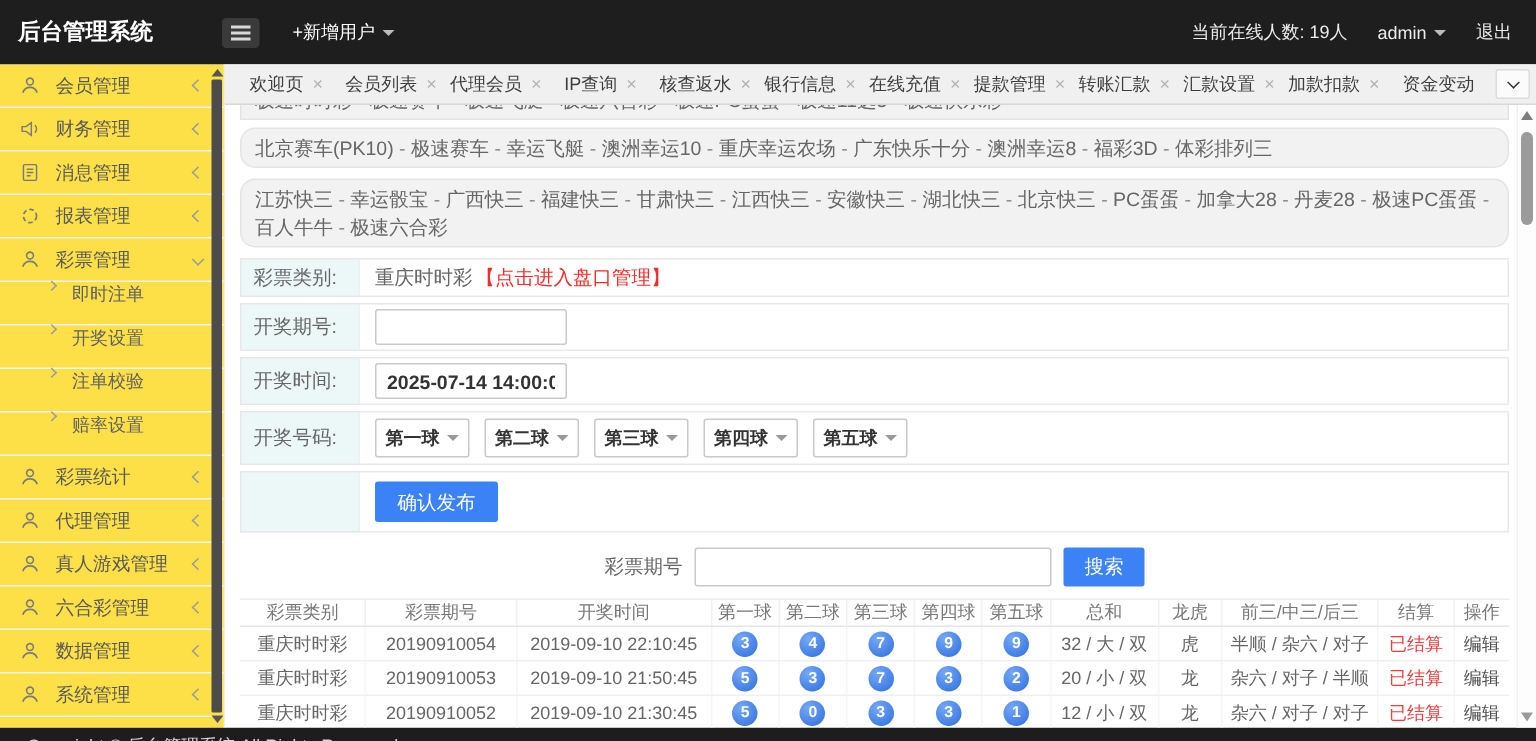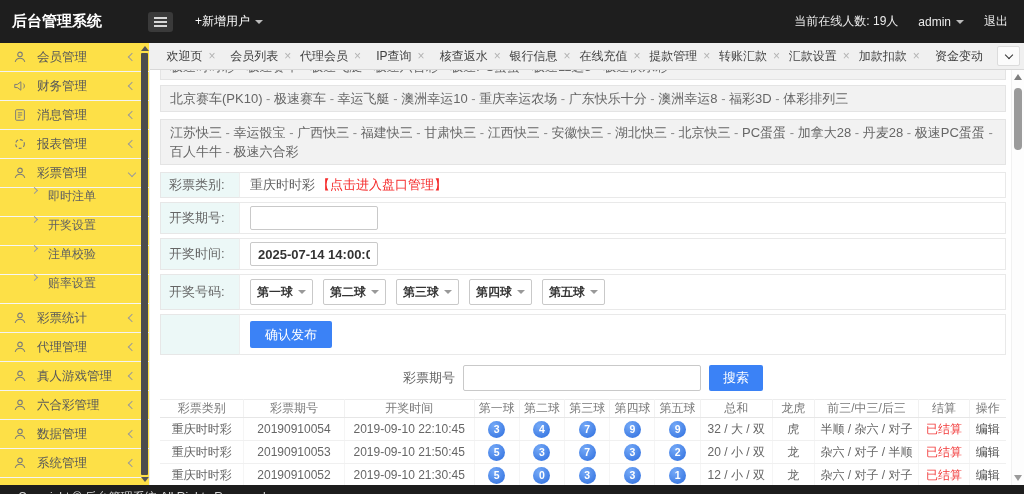--- a/index.html
+++ b/index.html
@@ -53,21 +53,21 @@
   .tab-overflow .chev { border-color:#333; margin-top:-2px; }
 
   .content { flex:1; overflow:hidden; padding:0 18px 0 10px; }
 
   
   .game-row { background:#f2f2f2; border:1px solid #e4e4e4; padding:3px 9px; font-size:13px; color:#666; line-height:19px; }
   .game { cursor:pointer; }
   .sep { color:#8a8a8a; }
   .clip-row { height:10px; overflow:hidden; position:relative; margin-bottom:5px; }
   .clip-row .game-row { position:absolute; left:0; right:0; bottom:0; }
-  .mb { margin-bottom:7px; }
+  .mb { margin-bottom:7px;border-radius:10px; }
 
   
   .form-table { margin-top:2px; }
   .frow { display:flex; margin-bottom:4px; }
   .flabel { width:80px; flex-shrink:0; background:#ecf8f7; border:1px solid #e7e7e7; border-right:1px solid #eee;
             padding:0 8px; font-size:13px; color:#666; display:flex; align-items:center; }
   .fval { flex:1; border:1px solid #e9e9e9; border-left:none; background:#fff; padding:3px 10px; font-size:13px;
           color:#666; display:flex; align-items:center; }
   .txt { height:24px; border:1px solid #c9c9c9; border-radius:2px; padding:0 7px; font-size:13px; color:#333;
          font-family:inherit; outline:none; background:#fff; }

